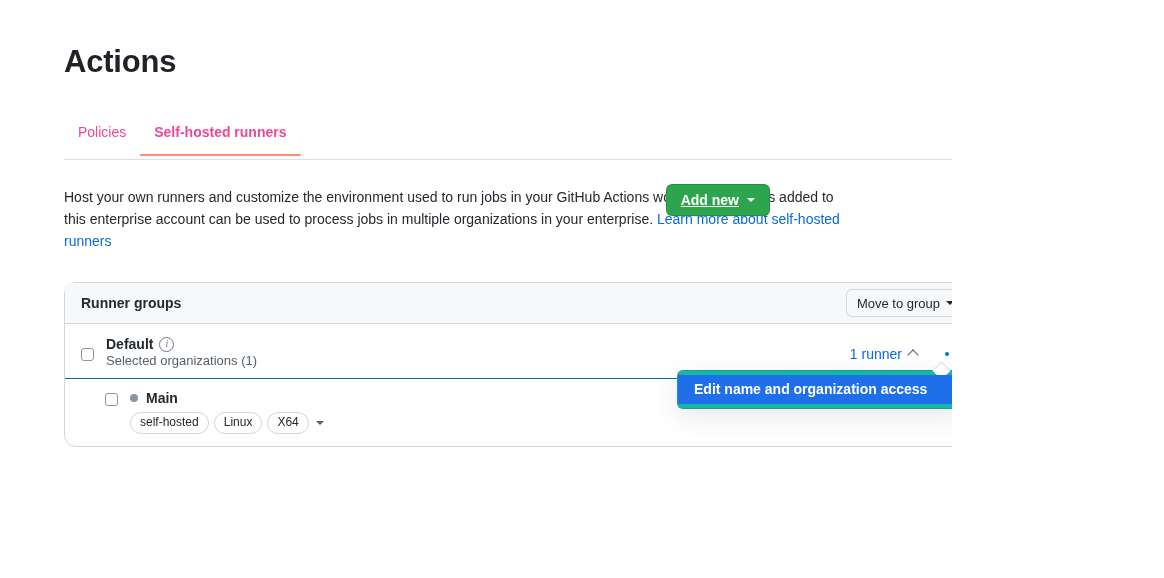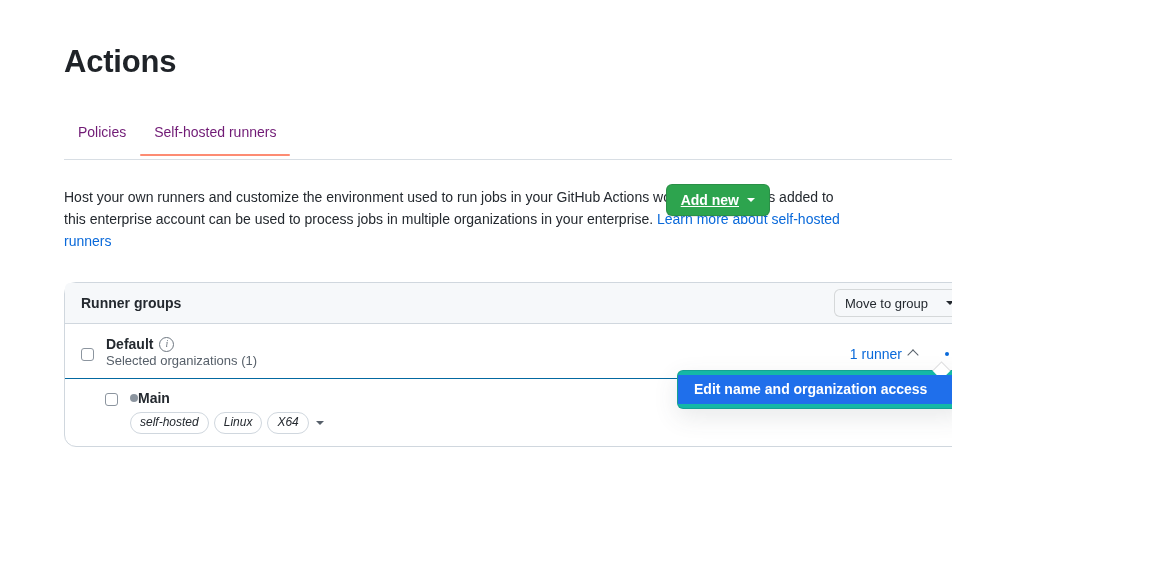--- a/index.html
+++ b/index.html
@@ -39,26 +39,26 @@
     width: 918px;
     height: 38px;
     border-bottom: 1px solid #d8dee4;
     display: flex;
     align-items: flex-start;
   }
   .tab {
     position: relative;
     padding: 0 14px 12px 14px;
     font-size: 14px;
-    color: #701a75;
+    color: #ec4899;
     cursor: pointer;
     line-height: 20px;
   }
   .tab.active {
-    font-weight: 400;
+    font-weight: 700;
   }
   .tab.active::after {
     content: "";
     position: absolute;
     left: 0;
     right: 0;
     bottom: -2px;
     height: 2px;
     background: #fd8c73;
     border-radius: 2px;
@@ -138,21 +138,21 @@
     height: 28px;
     padding: 0 10px;
     background: #f6f8fa;
     border: 1px solid rgba(27,31,36,0.15);
     border-radius: 6px;
     font-size: 13px;
     font-family: "Liberation Sans", sans-serif;
     color: #24292f;
     display: flex;
     align-items: center;
-    gap: 18px;
+    gap: 6px;
     cursor: pointer;
   }
 
   
   .group-row {
     position: relative;
     padding: 12px 16px 10px 16px;
     border-bottom: 1px solid #0369a1;
     display: flex;
     align-items: center;
@@ -239,40 +239,39 @@
     position: relative;
     padding: 11px 16px 12px 40px;
     display: flex;
     align-items: flex-start;
     min-height: 56px;
   }
   .runner-main { flex: 1 1 auto; }
   .runner-name-line {
     display: flex;
     align-items: center;
-    gap: 0;
+    gap: 8px;
   }
   .status-dot {
     width: 8px; height: 8px;
     border-radius: 50%;
     background: #8c959f;
     display: inline-block;
   }
   .runner-name {
     font-size: 14px;
     font-weight: 600;
     color: #24292f;
   }
   .labels {
     margin-top: 6px;
     margin-left: 0;
     display: flex;
     align-items: center;
     gap: 5px;
-    font-style: italic;
   }
   .label-pill {
     border: 1px solid #d0d7de;
     border-radius: 999px;
     padding: 1px 9px 2px 9px;
     font-size: 12px;
     color: #24292f;
     line-height: 17px;
     background: #fff;
   }

